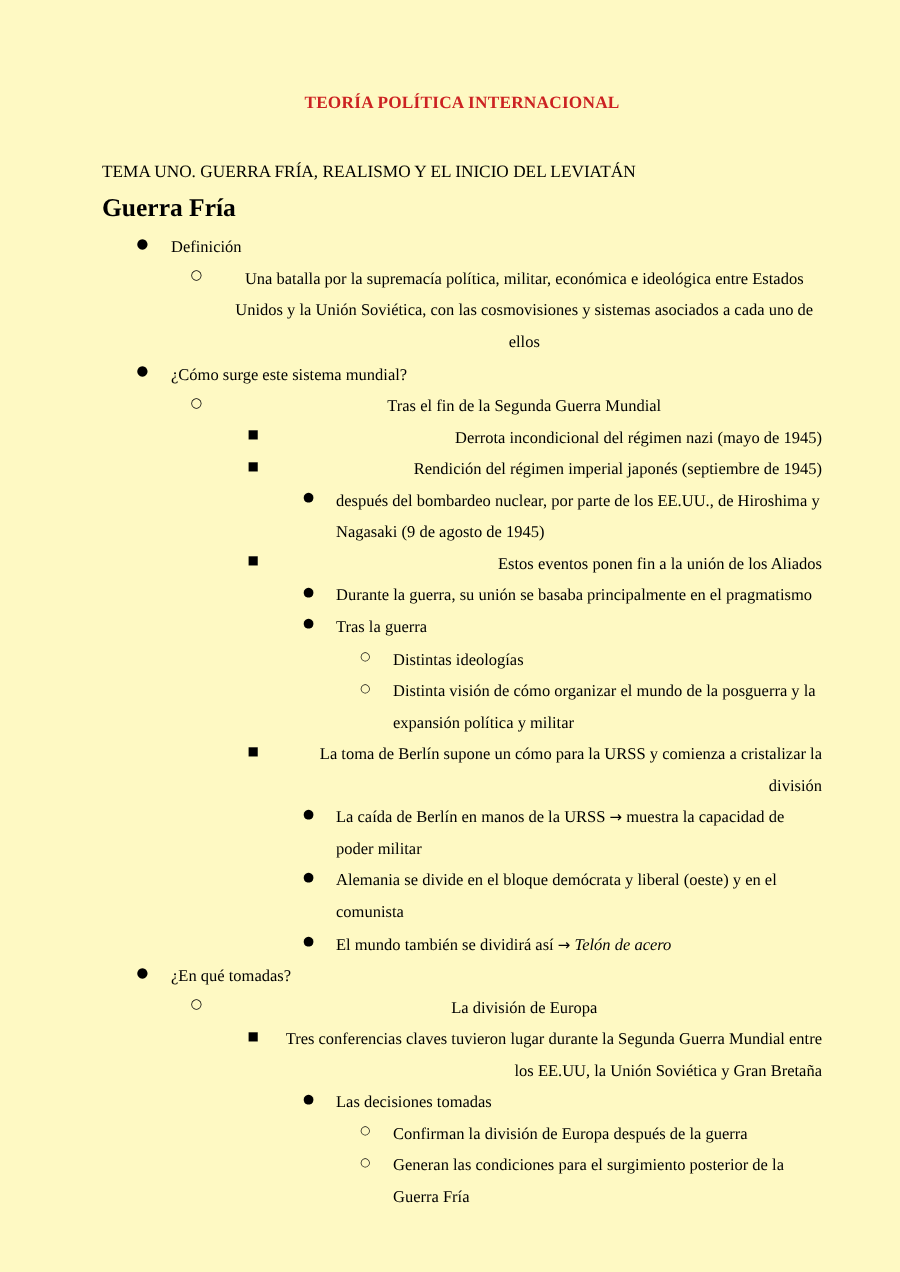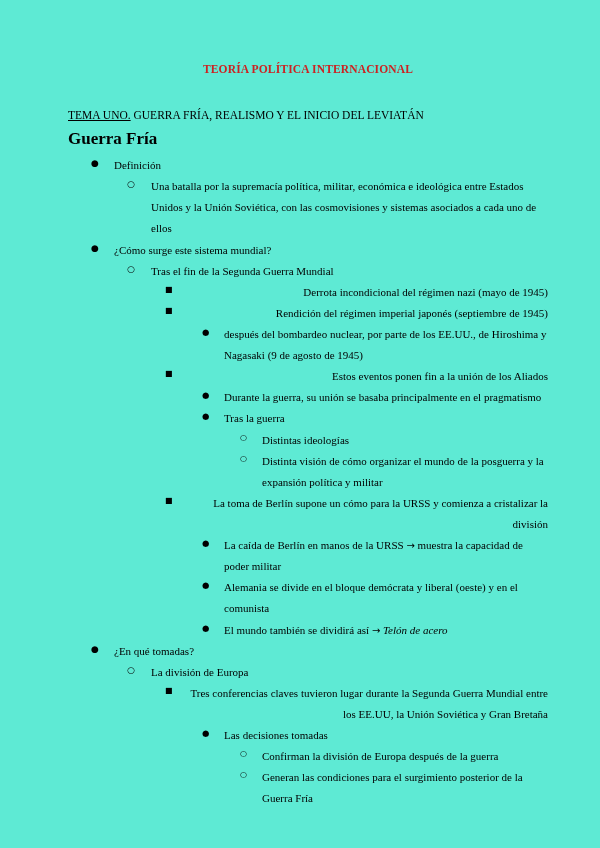--- a/index.html
+++ b/index.html
@@ -12,38 +12,38 @@
     height: 848px;
     font-family: "Liberation Serif", "DejaVu Serif", serif;
     color: #000000;
     -webkit-font-smoothing: antialiased;
   }
   .page {
     box-sizing: border-box;
     width: 600px;
     height: 848px;
     padding: 62px 52px 20px 68px;
-    background: #5eead4;
+    background: #fef9c3;
     position: relative;
   }
   .doc-title {
     text-align: center;
     font-weight: bold;
     font-size: 11.5px;
     letter-spacing: 0.15px;
     margin: 0 0 29px 0;
     line-height: 1.3;
   }
   .heading-line {
     font-size: 11.5px;
     line-height: 1.62;
     margin: 0;
     white-space: nowrap;
   }
-  .heading-line .regular { font-weight: normal; text-decoration: underline; }
+  .heading-line .regular { font-weight: normal; }
   .heading-line .strong { font-weight: normal; }
   .subheading {
     font-size: 17px;
     font-weight: bold;
     line-height: 1.62;
     margin: 0 0 3px 0;
   }
 
   ul.outline {
     list-style: none;
@@ -76,21 +76,21 @@
   }
   li.node > .row > .text {
     display: block;
   }
 
   
   .lvl1 > .row { padding-left: 0; }
   .lvl1 > .row > .text { margin-left: 23px; }
   .lvl1 { margin-left: 23px; }
 
-  .lvl2 > .row > .text { margin-left: 24px; }
+  .lvl2 > .row > .text { margin-left: 24px; text-align: center; }
   .lvl2 { margin-left: 36px; }
 
   .lvl3 > .row > .text { margin-left: 22px; text-align: right; }
   .lvl3 { margin-left: 38px; }
 
   .lvl4 > .row > .text { margin-left: 22px; }
   .lvl4 { margin-left: 37px; }
 
   .lvl5 > .row > .text { margin-left: 22px; }
   .lvl5 { margin-left: 38px; }

